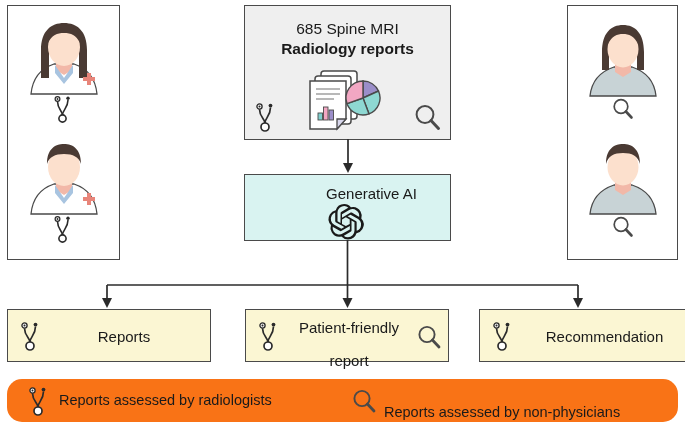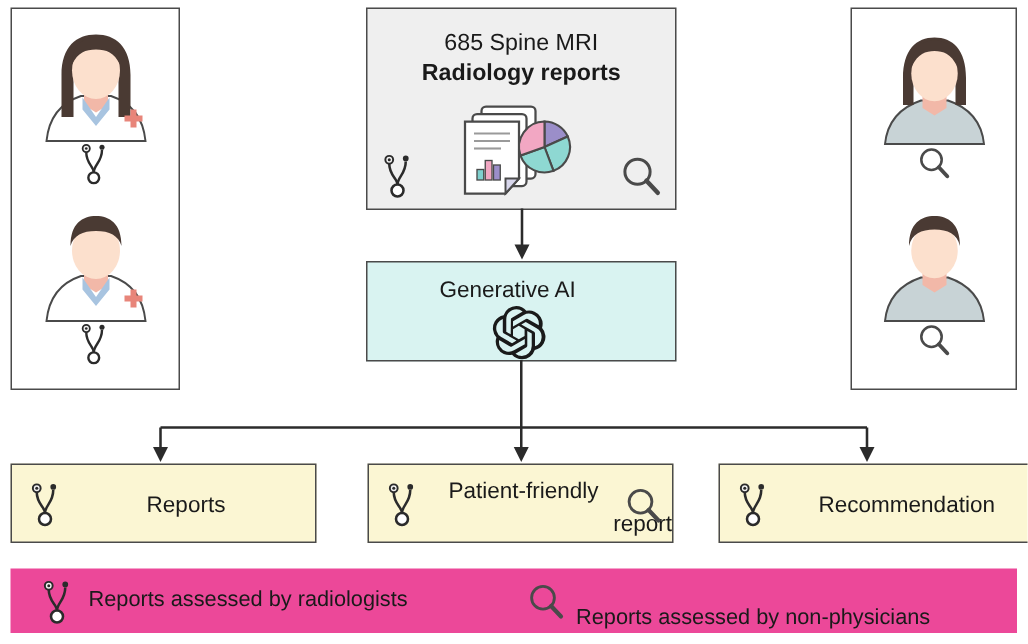--- a/index.html
+++ b/index.html
@@ -45,21 +45,21 @@
   }
 
   
   .ai-box{
     border:1.6px solid #4a4a4a;
     background:#d9f3f1;
     box-sizing:border-box;
   }
   .ai-title{
     position:absolute;left:0;right:0;top:10px;
-    text-align:left;
+    text-align:center;
     font-size:15px;
     color:#1a1a1a;
     margin-left:48px;
   }
 
   
   .out-box{
     border:1.6px solid #4a4a4a;
     background:#fbf6d3;
     box-sizing:border-box;
@@ -68,22 +68,23 @@
     position:absolute;
     left:0;right:0;
     text-align:center;
     font-size:15px;
     line-height:19px;
     color:#1a1a1a;
   }
 
   
   .legend-bar{
-    background:#ec4899;
-    box-sizing:border-box;
+    background:#f97316;
+    box-sizing:border-box;
+    border-radius:15px;
   }
   .legend-text{
     position:absolute;
     font-size:14.5px;
     color:#1a1a1a;
     white-space:nowrap;
   }
 
   svg{display:block;overflow:visible;}
   .wire{stroke:#2b2b2b;stroke-width:1.7;fill:none;}
@@ -283,21 +284,21 @@
       <svg width="26" height="30" viewBox="0 0 26 30">
         <circle cx="6.5" cy="4.5" r="2.6" fill="#f2f2f2" stroke="#2b2b2b" stroke-width="1.3"></circle>
         <circle cx="6.5" cy="4.5" r="1" fill="#2b2b2b"></circle>
         <circle cx="17.5" cy="3.6" r="1.9" fill="#2b2b2b"></circle>
         <path d="M6.5 7.2 C6.5 15 12 17 12 21 L12 22" fill="none" stroke="#2b2b2b" stroke-width="1.7"></path>
         <path d="M17.5 5.6 C17.5 14 12 16 12 21" fill="none" stroke="#2b2b2b" stroke-width="1.7"></path>
         <circle cx="12" cy="25" r="4" fill="#ffffff" stroke="#2b2b2b" stroke-width="1.7"></circle>
       </svg>
     </div>
     <div class="out-label" style="top:8px;left:4px;">Patient-friendly</div>
-    <div class="out-label" style="top:30px;left:4px;text-align:right;">report</div>
+    <div class="out-label" style="top:41px;left:4px;">report</div>
     <div class="abs" style="left:170px;top:14px;">
       <svg width="27" height="27" viewBox="0 0 27 27">
         <circle cx="11" cy="10.5" r="7.6" fill="none" stroke="#4a4a4a" stroke-width="1.9"></circle>
         <line x1="16.4" y1="16" x2="23" y2="23" stroke="#4a4a4a" stroke-width="2.8" stroke-linecap="round"></line>
       </svg>
     </div>
   </div>
 
   <div class="abs out-box" style="left:479px;top:309px;width:219px;height:53px;">
     <div class="abs" style="left:10px;top:11px;">

